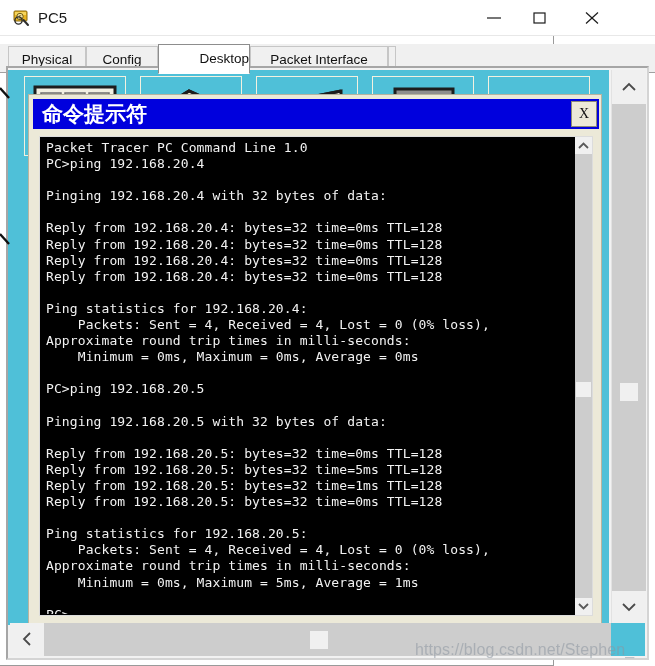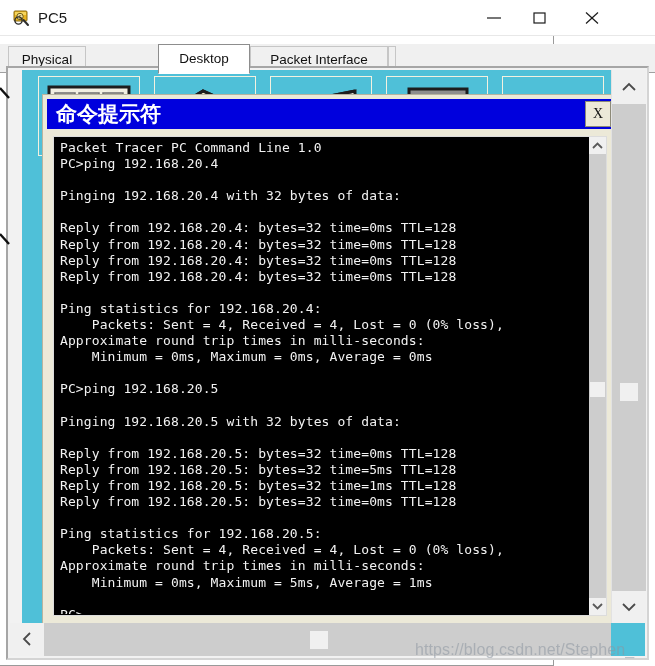--- a/index.html
+++ b/index.html
@@ -71,20 +71,21 @@
     cursor: default;
   }
   .tab.active {
     background: #ffffff;
     top: 0px; height: 30px;
     line-height: 28px;
     border: 1px solid #8d8d8d;
     border-bottom: 1px solid #ffffff;
     z-index: 5;
     font-weight: normal;
+    text-align: right;
   }
   #tab-0 { left: 8px;   width: 78px; }
   #tab-1 { left: 86px;  width: 72px; }
   #tab-2 { left: 158px; width: 92px; }
   #tab-3 { left: 250px; width: 138px; }
   #tab-filler {
     position:absolute; left: 388px; top: 2px;
     width: 8px; height: 27px;
     background:#f0f0f0; border:1px solid #c6c6c6; border-bottom:none;
   }
@@ -94,21 +95,21 @@
     position: absolute; left: 6px; top: 66px;
     width: 643px; height: 594px;
     background: #f2f2f2;
     border: 2px solid #a6a6a6;
     border-right-color: #d4d4d4;
     border-bottom-color: #d4d4d4;
   }
 
   
   #pt-desktop {
-    position: absolute; left: 14px; top: 2px;
+    position: absolute; left: 0; top: 2px;
     width: 601px; height: 555px;
     background: #4fc0d8;
     overflow: hidden;
   }
   .desk-icon-box {
     position: absolute; top: 6px;
     width: 102px; height: 80px;
     background: #4fc0d8;
     border: 1px solid #f3f1e0;
   }
@@ -294,20 +295,21 @@
     <div class="win-btn" id="btn-close">
       <svg width="16" height="14" viewBox="0 0 16 14">
         <line x1="2" y1="1.5" x2="14" y2="12.5" stroke="#1b1b1b" stroke-width="1.2"></line>
         <line x1="14" y1="1.5" x2="2" y2="12.5" stroke="#1b1b1b" stroke-width="1.2"></line>
       </svg>
     </div>
   </div>
 
   <div id="tabstrip">
     <div class="tab" id="tab-0">Physical</div>
+    <div class="tab" id="tab-1">Config</div>
     <div class="tab active" id="tab-2">Desktop</div>
     <div class="tab" id="tab-3">Packet Interface</div>
     <div id="tab-filler"></div>
   </div>
 
   <div id="content-frame">
 
     <div id="pt-desktop">
 
       <div class="desk-icon-box" id="dbox-0">

